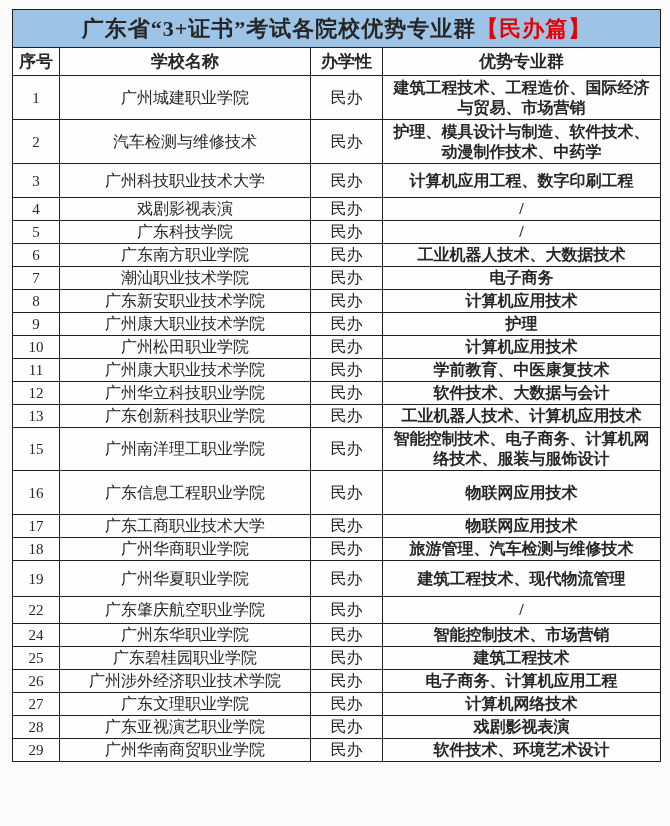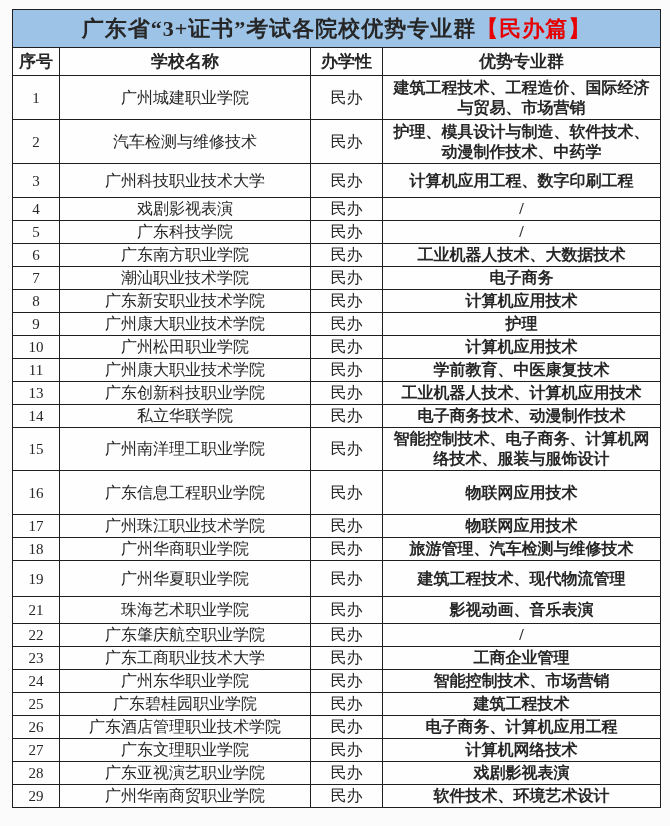--- a/index.html
+++ b/index.html
@@ -150,94 +150,82 @@
           <td class="c-type">民办</td>
           <td class="c-majors">计算机应用技术</td>
         </tr>
         <tr>
           <td class="c-no">11</td>
           <td class="c-school">广州康大职业技术学院</td>
           <td class="c-type">民办</td>
           <td class="c-majors">学前教育、中医康复技术</td>
         </tr>
         <tr>
+          <td class="c-no">12</td>
+          <td class="c-school">广州华立科技职业学院</td>
+          <td class="c-type">民办</td>
+          <td class="c-majors">软件技术、大数据与会计</td>
+        </tr>
+        <tr>
           <td class="c-no">13</td>
           <td class="c-school">广东创新科技职业学院</td>
           <td class="c-type">民办</td>
           <td class="c-majors">工业机器人技术、计算机应用技术</td>
         </tr>
         <tr>
-          <td class="c-no">14</td>
-          <td class="c-school">私立华联学院</td>
-          <td class="c-type">民办</td>
-          <td class="c-majors">电子商务技术、动漫制作技术</td>
-        </tr>
-        <tr>
           <td class="c-no">15</td>
           <td class="c-school">广州南洋理工职业学院</td>
           <td class="c-type">民办</td>
           <td class="c-majors">智能控制技术、电子商务、计算机网络技术、服装与服饰设计</td>
         </tr>
         <tr>
           <td class="c-no">16</td>
           <td class="c-school">广东信息工程职业学院</td>
           <td class="c-type">民办</td>
           <td class="c-majors">物联网应用技术</td>
         </tr>
         <tr>
           <td class="c-no">17</td>
-          <td class="c-school">广州珠江职业技术学院</td>
+          <td class="c-school">广东工商职业技术大学</td>
           <td class="c-type">民办</td>
           <td class="c-majors">物联网应用技术</td>
         </tr>
         <tr>
           <td class="c-no">18</td>
           <td class="c-school">广州华商职业学院</td>
           <td class="c-type">民办</td>
           <td class="c-majors">旅游管理、汽车检测与维修技术</td>
         </tr>
         <tr>
           <td class="c-no">19</td>
           <td class="c-school">广州华夏职业学院</td>
           <td class="c-type">民办</td>
           <td class="c-majors">建筑工程技术、现代物流管理</td>
         </tr>
         <tr>
-          <td class="c-no">21</td>
-          <td class="c-school">珠海艺术职业学院</td>
-          <td class="c-type">民办</td>
-          <td class="c-majors">影视动画、音乐表演</td>
-        </tr>
-        <tr>
           <td class="c-no">22</td>
           <td class="c-school">广东肇庆航空职业学院</td>
           <td class="c-type">民办</td>
           <td class="c-majors">/</td>
         </tr>
         <tr>
-          <td class="c-no">23</td>
-          <td class="c-school">广东工商职业技术大学</td>
-          <td class="c-type">民办</td>
-          <td class="c-majors">工商企业管理</td>
-        </tr>
-        <tr>
           <td class="c-no">24</td>
           <td class="c-school">广州东华职业学院</td>
           <td class="c-type">民办</td>
           <td class="c-majors">智能控制技术、市场营销</td>
         </tr>
         <tr>
           <td class="c-no">25</td>
           <td class="c-school">广东碧桂园职业学院</td>
           <td class="c-type">民办</td>
           <td class="c-majors">建筑工程技术</td>
         </tr>
         <tr>
           <td class="c-no">26</td>
-          <td class="c-school">广东酒店管理职业技术学院</td>
+          <td class="c-school">广州涉外经济职业技术学院</td>
           <td class="c-type">民办</td>
           <td class="c-majors">电子商务、计算机应用工程</td>
         </tr>
         <tr>
           <td class="c-no">27</td>
           <td class="c-school">广东文理职业学院</td>
           <td class="c-type">民办</td>
           <td class="c-majors">计算机网络技术</td>
         </tr>
         <tr>

